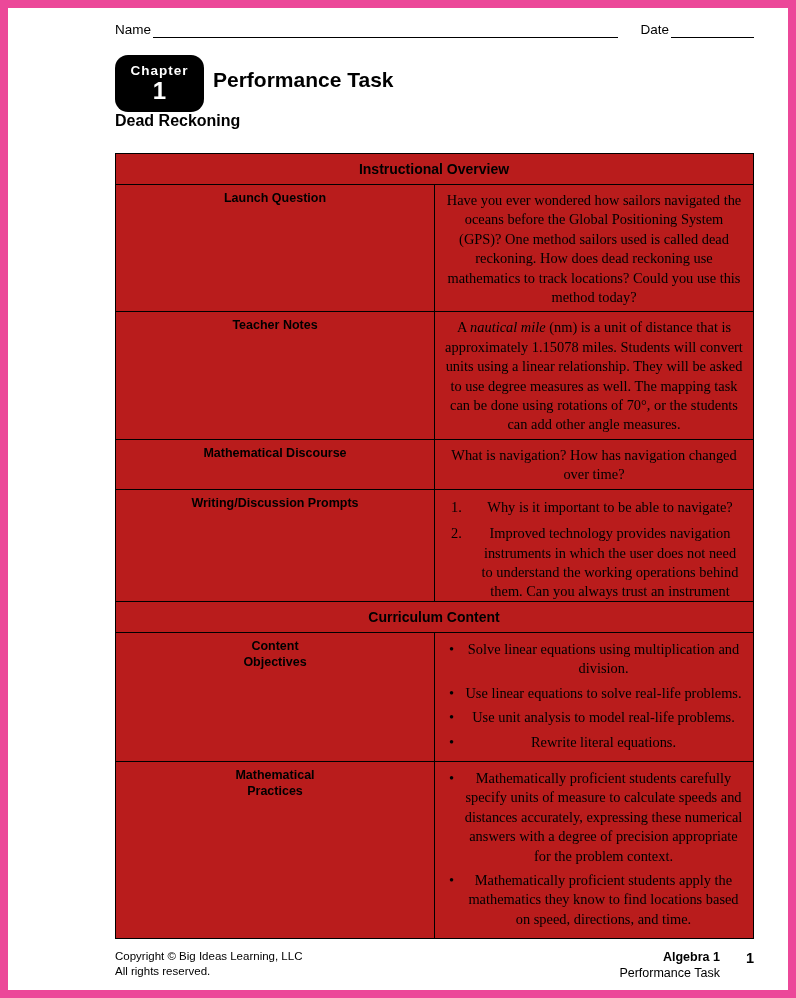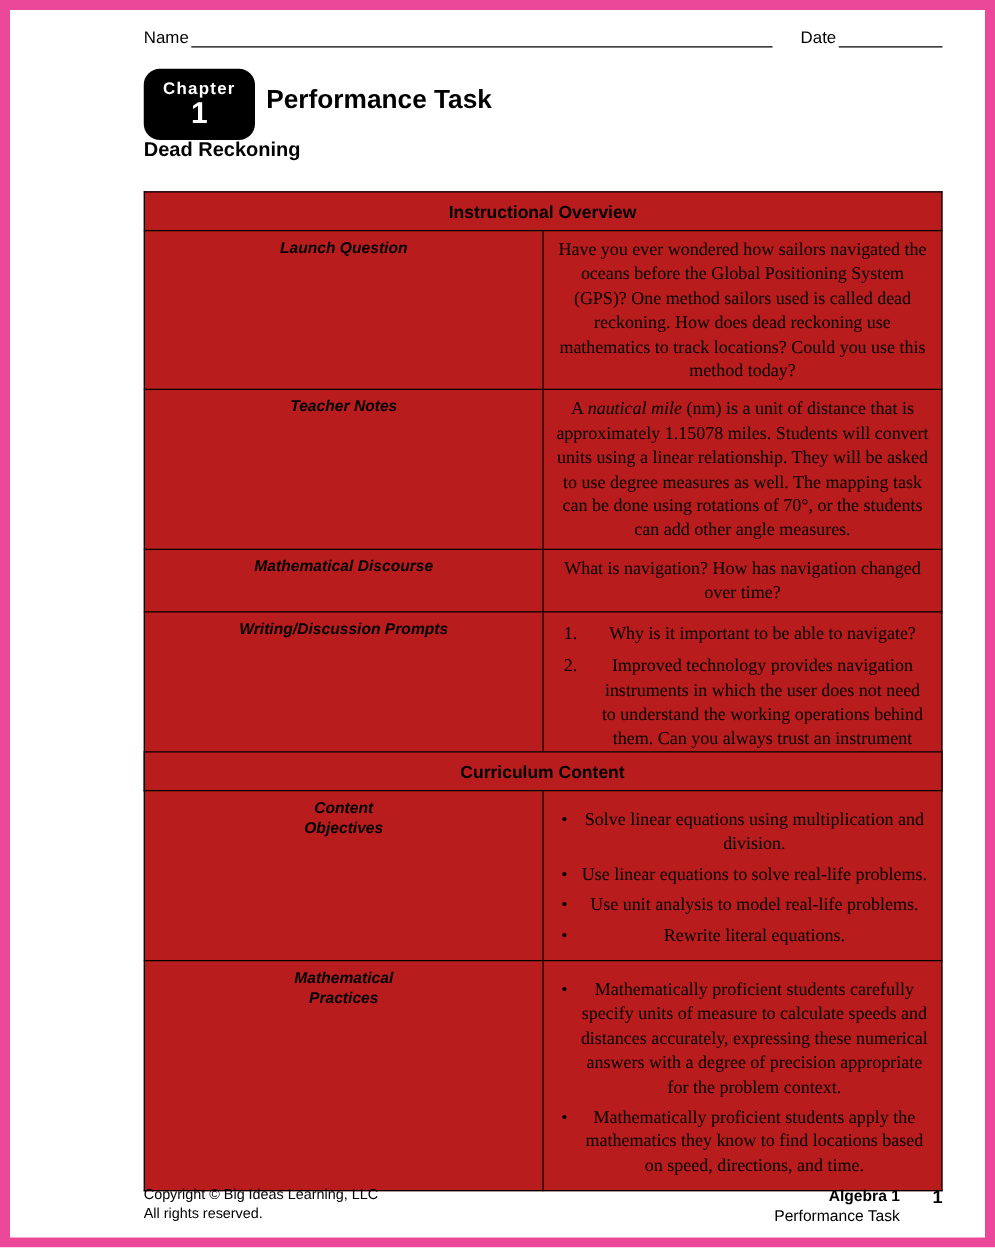--- a/index.html
+++ b/index.html
@@ -43,21 +43,21 @@
     position:absolute; left:107px; top:104px;
     font-size:16px; font-weight:bold;
   }
 
   
   table.sheet { border-collapse:collapse; width:639px; table-layout:fixed; background:#b91c1c;text-align:center; }
   table.sheet td { border:1px solid #000; vertical-align:top; }
   td.tbl-title { font-weight:bold; font-size:14px; padding:7px 8px 6px 7px; line-height:17px; }
   td.label-cell {
     font-weight:bold; font-size:12.5px; line-height:15.5px;
-    padding:6px 8px 5px 8px; white-space:pre-line;font-style:italic;
+    padding:6px 8px 5px 8px; white-space:pre-line;
   }
   td.content-cell {
     font-family:"Liberation Serif", serif;
     font-size:14.4px; line-height:19.4px;
     padding:6px 10px 4px 10px;
   }
   .tbl-instructional { position:absolute; left:107px; top:145px; }
   .tbl-curriculum    { position:absolute; left:107px; top:593px; }
   .tbl-instructional td.label-cell { width:193px; }
   .tbl-curriculum    td.label-cell { width:161px; }
@@ -68,21 +68,21 @@
   
   ol.prompt-list { margin:2px 0 0 0; padding:0; counter-reset:itm; }
   ol.prompt-list li {
     list-style:none; position:relative;
     padding-left:26px; margin:0 0 7px 6px;
     counter-increment:itm;
   }
   ol.prompt-list li::before { content:counter(itm) "."; position:absolute; left:0; }
 
   
-  ul.bullet-list { margin:8px 0 0 0; padding:0; }
+  ul.bullet-list { margin:1px 0 0 0; padding:0; }
   ul.bullet-list li {
     list-style:none; position:relative;
     padding-left:15px; margin:0 0 5px 4px;
   }
   ul.bullet-list li::before { content:"\2022"; position:absolute; left:0; }
 
   
   .footer {
     position:absolute; left:107px; top:941px; width:639px;
     display:flex; justify-content:space-between; align-items:flex-start;

